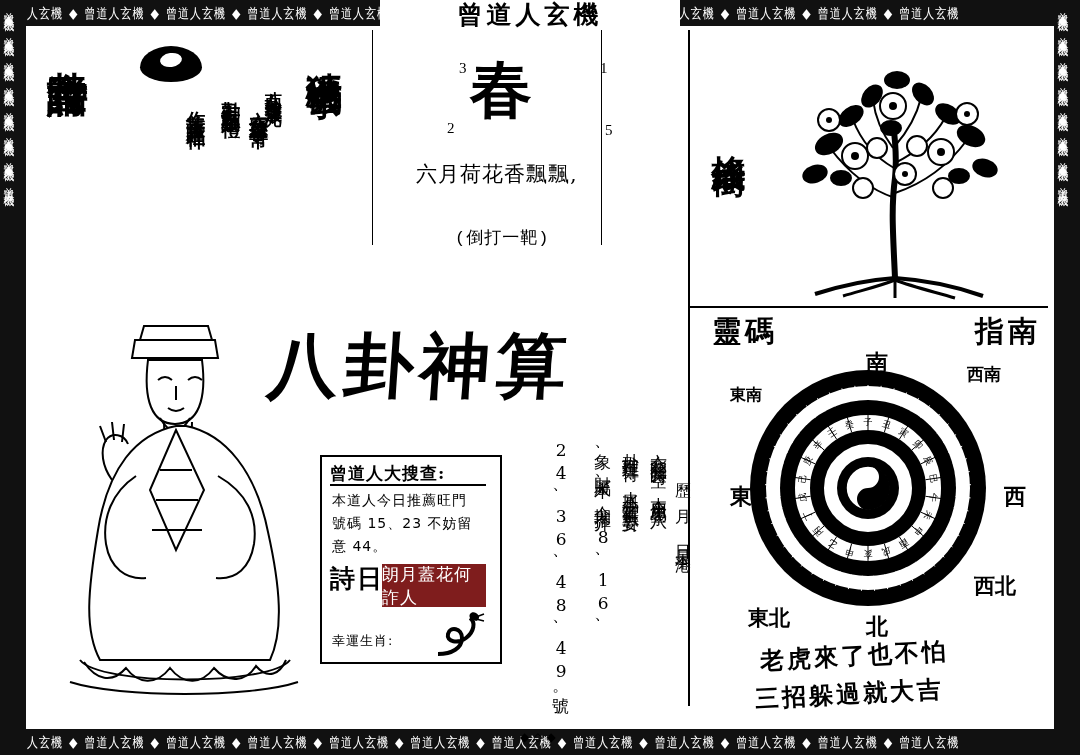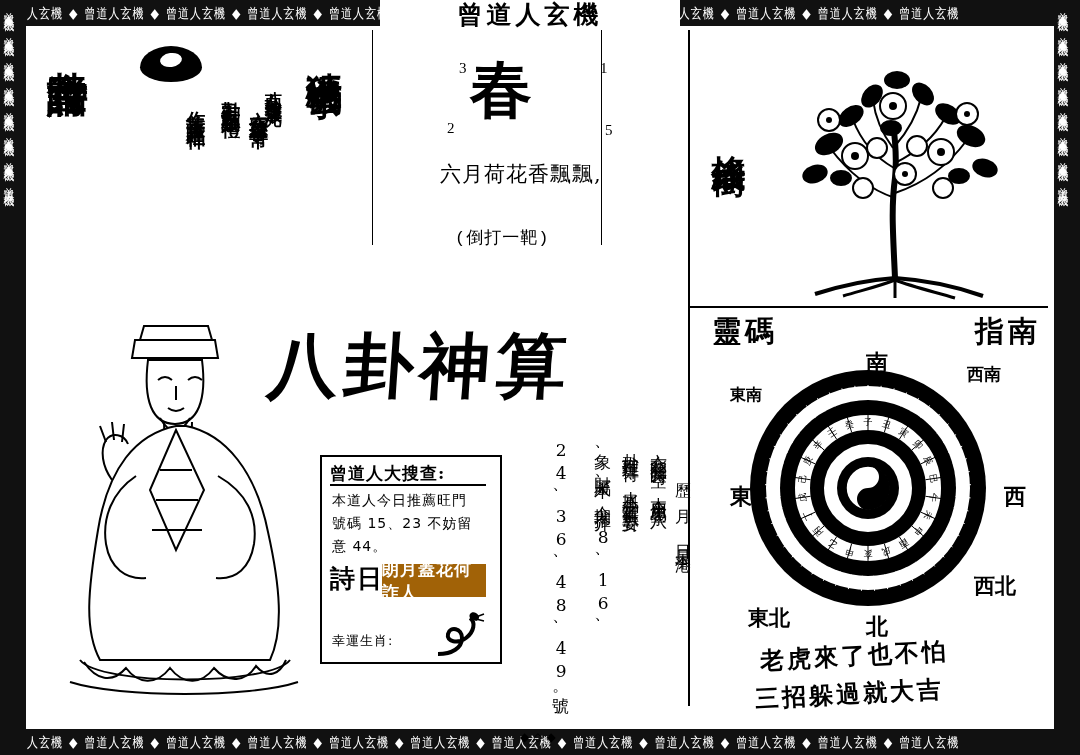--- a/index.html
+++ b/index.html
@@ -37,21 +37,21 @@
   #poem3{left:262px;top:78px;font-size:17px;letter-spacing:3px;}
 
   
   #spring-box{left:372px;top:30px;width:228px;height:215px;border-left:1.5px solid #000;border-right:1.5px solid #000;}
   #spring-glyph{left:470px;top:48px;font-size:62px;font-weight:bold;font-family:"DejaVu Serif","Liberation Serif",serif;}
   .corner-num{font-size:15px;font-family:"Liberation Serif",serif;}
   #n3{left:459px;top:60px;}
   #n1{left:600px;top:60px;}
   #n2{left:447px;top:120px;}
   #n5{left:605px;top:122px;}
-  #spring-l1{left:440px;top:160px;font-size:21px;letter-spacing:1px;font-family:"DejaVu Serif","Liberation Serif",serif;}
+  #spring-l1{left:416px;top:160px;font-size:21px;letter-spacing:1px;font-family:"DejaVu Serif","Liberation Serif",serif;}
   #spring-l2{left:440px;top:190px;font-size:21px;letter-spacing:1px;font-family:"DejaVu Serif","Liberation Serif",serif;}
   #spring-l3{left:455px;top:226px;font-size:17px;letter-spacing:1px;font-family:Liberation Mono, monospace;}
 
   
   #tree-title{left:706px;top:128px;font-size:34px;font-weight:bold;letter-spacing:4px;}
   #tree-wrap{left:745px;top:28px;width:300px;height:272px;}
 
   
   #hdiv{left:690px;top:306px;width:358px;height:2px;background:#000;}
   #vdiv{left:688px;top:30px;width:2px;height:676px;background:#000;}
@@ -64,22 +64,22 @@
   #deity{left:40px;top:300px;width:290px;height:400px;}
 
   
   #ad-box{left:320px;top:455px;width:178px;height:205px;border:2px solid #000;background:#fff;}
   #ad-title{left:330px;top:462px;font-size:17px;font-weight:bold;letter-spacing:1px;}
   #ad-underline{left:330px;top:484px;width:156px;height:2px;background:#000;}
   #ad-l1{left:332px;top:492px;font-size:14px;letter-spacing:1px;}
   #ad-l2{left:332px;top:515px;font-size:14px;letter-spacing:1px;}
   #ad-l3{left:332px;top:538px;font-size:14px;letter-spacing:1px;}
   #ad-shi{left:330px;top:562px;font-size:25px;font-weight:bold;letter-spacing:2px;}
-  #ad-inv{left:382px;top:564px;width:104px;height:33px;background:#a16207;color:#fff;font-size:17px;
-     display:flex;align-items:center;justify-content:center;letter-spacing:1px;font-weight:bold;}
+  #ad-inv{left:382px;top:564px;width:104px;height:43px;background:#7f1d1d;color:#fff;font-size:17px;
+     display:flex;align-items:center;justify-content:center;letter-spacing:1px;font-weight:normal;}
   #ad-sign{left:332px;top:632px;font-size:13px;letter-spacing:1px;}
   #snake{left:432px;top:608px;width:56px;height:50px;}
 
   
   .rcol{font-size:17px;letter-spacing:3px;line-height:1.3;font-family:"DejaVu Serif","Liberation Serif",serif;}
   #rc1{left:648px;top:440px;}
   #rc2{left:620px;top:440px;}
   #rc3{left:592px;top:440px;}
   #rc4{left:550px;top:440px;}
   #hist{left:672px;top:470px;font-size:16px;letter-spacing:4px;}

